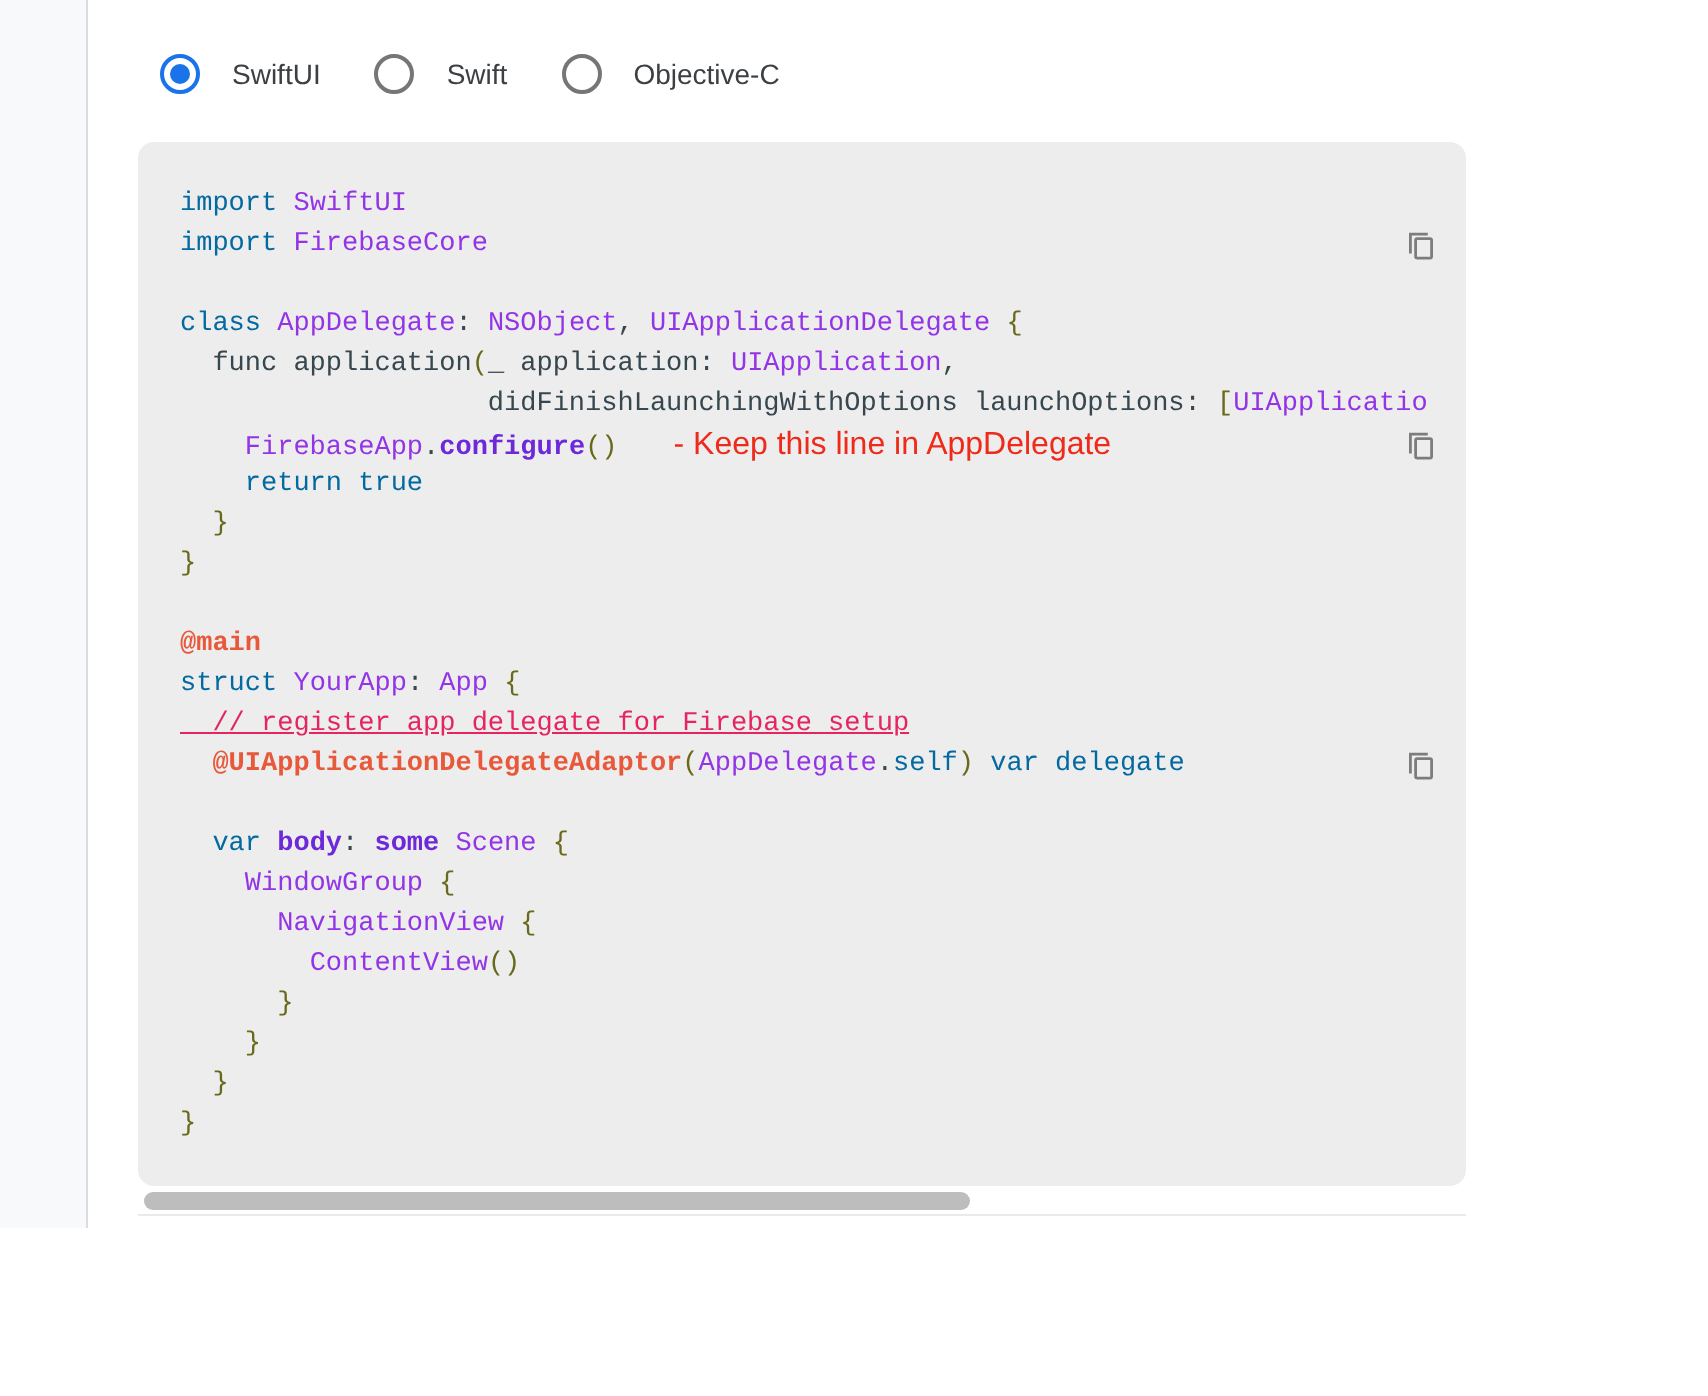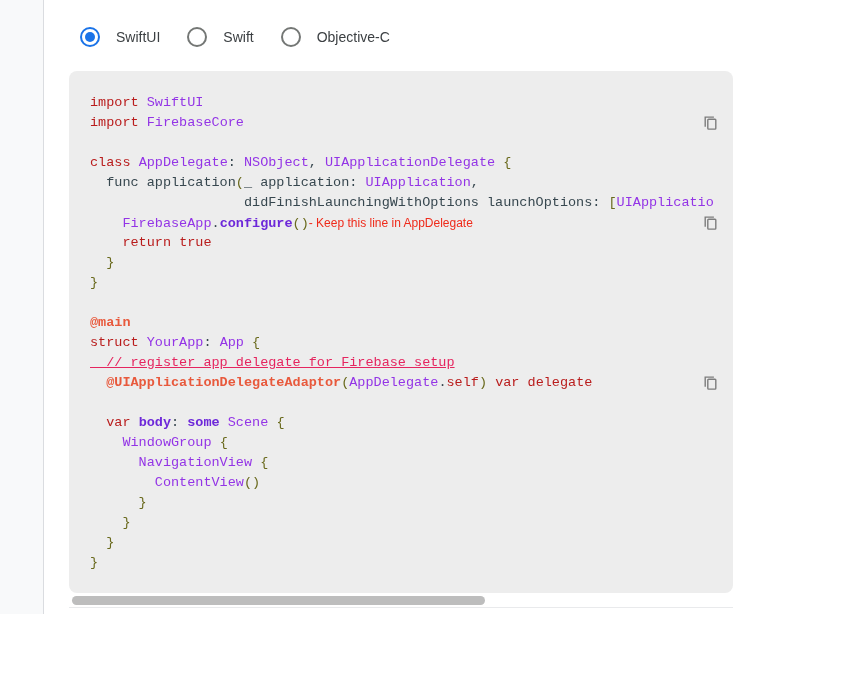--- a/index.html
+++ b/index.html
@@ -33,30 +33,30 @@
   .code-block {
     position:absolute; left:69px; top:71px; width:664px; height:522px;
     background:#ededed; border-radius:8px; overflow:hidden;
   }
   .code-lines {
     position:absolute; left:21px; top:22px; right:0;
     font-family:"Liberation Mono","DejaVu Sans Mono",monospace;
     font-size:13.5px; line-height:20px; white-space:pre;
   }
   .code-line { height:20px; }
-  .tok-kwd { color:#b91c1c; }
+  .tok-kwd { color:#0369a1; }
   .tok-typ { color:#9334e6; }
   .tok-pln { color:#37474f; }
   .tok-plb { color:#6d28d9; font-weight:bold; }
   .tok-pun { color:#69691c; }
   .tok-com { color:#e5255f;text-decoration:underline; }
   .tok-dec { color:#e8593c;font-weight:bold; }
   .tok-ann {
-    font-family:"Liberation Sans", sans-serif; font-size:12px;
-    color:#ef2a1a; 
+    font-family:"Liberation Sans", sans-serif; font-size:16px;
+    color:#ef2a1a; margin-left:28px;
   }
   .copy-btn {
     position:absolute; right:13px; width:20px; height:20px;
     background:none; border:none; padding:0; cursor:pointer; line-height:0;
   }
   
   .hscrollbar {
     position:absolute; left:69px; top:596px; width:664px; height:9px;
   }
   .hscrollbar-thumb {

